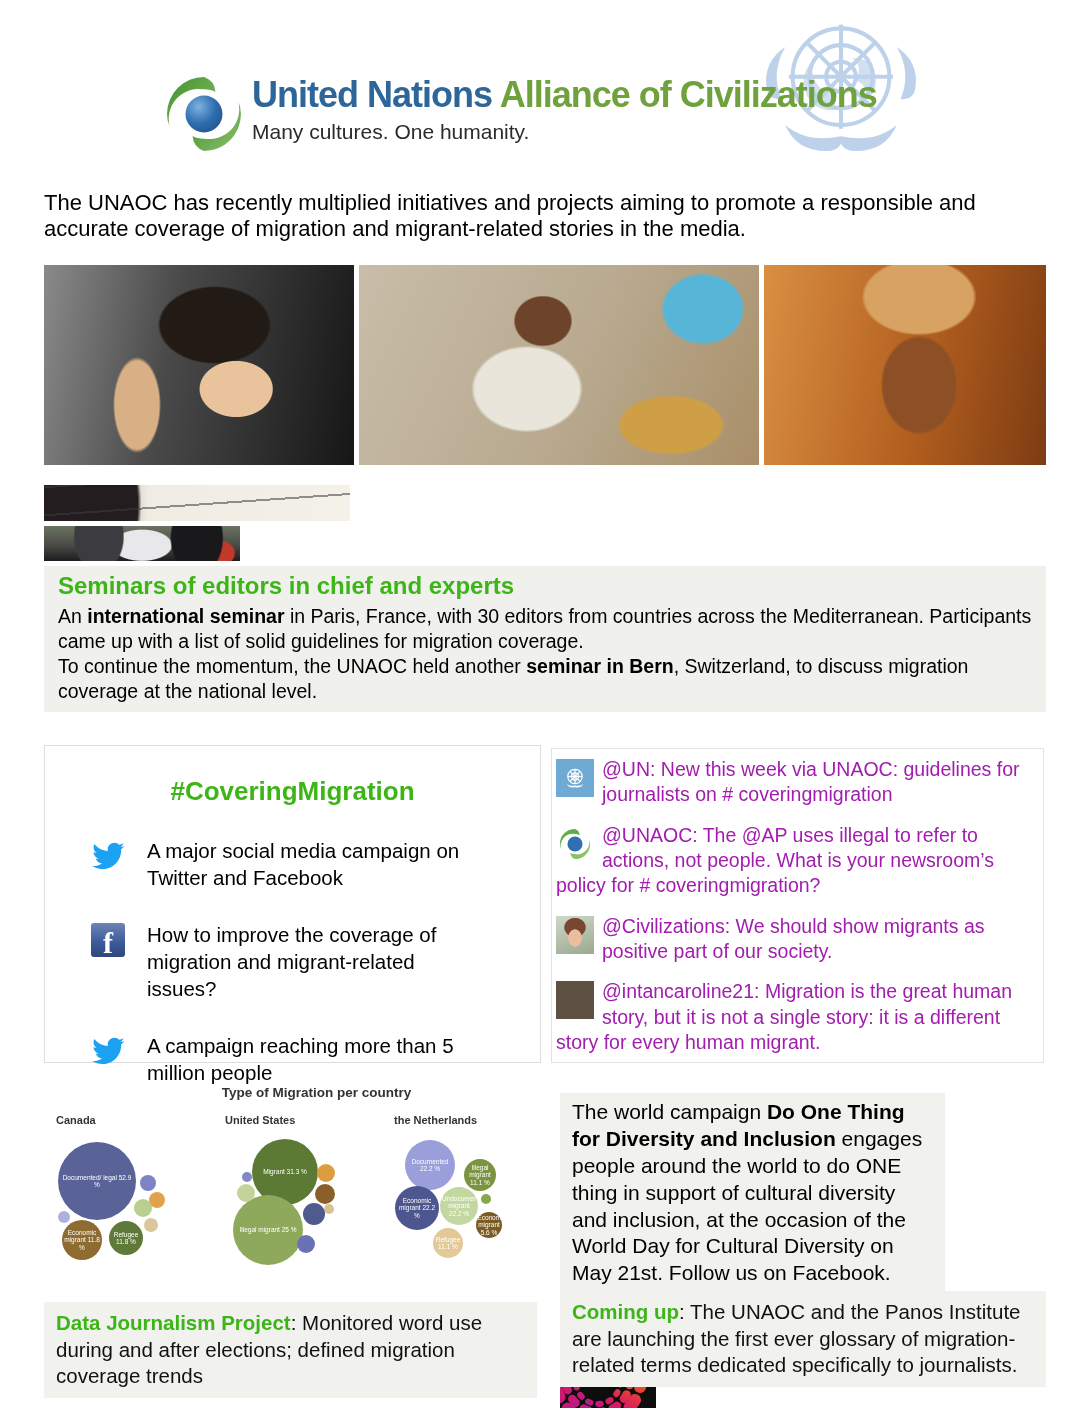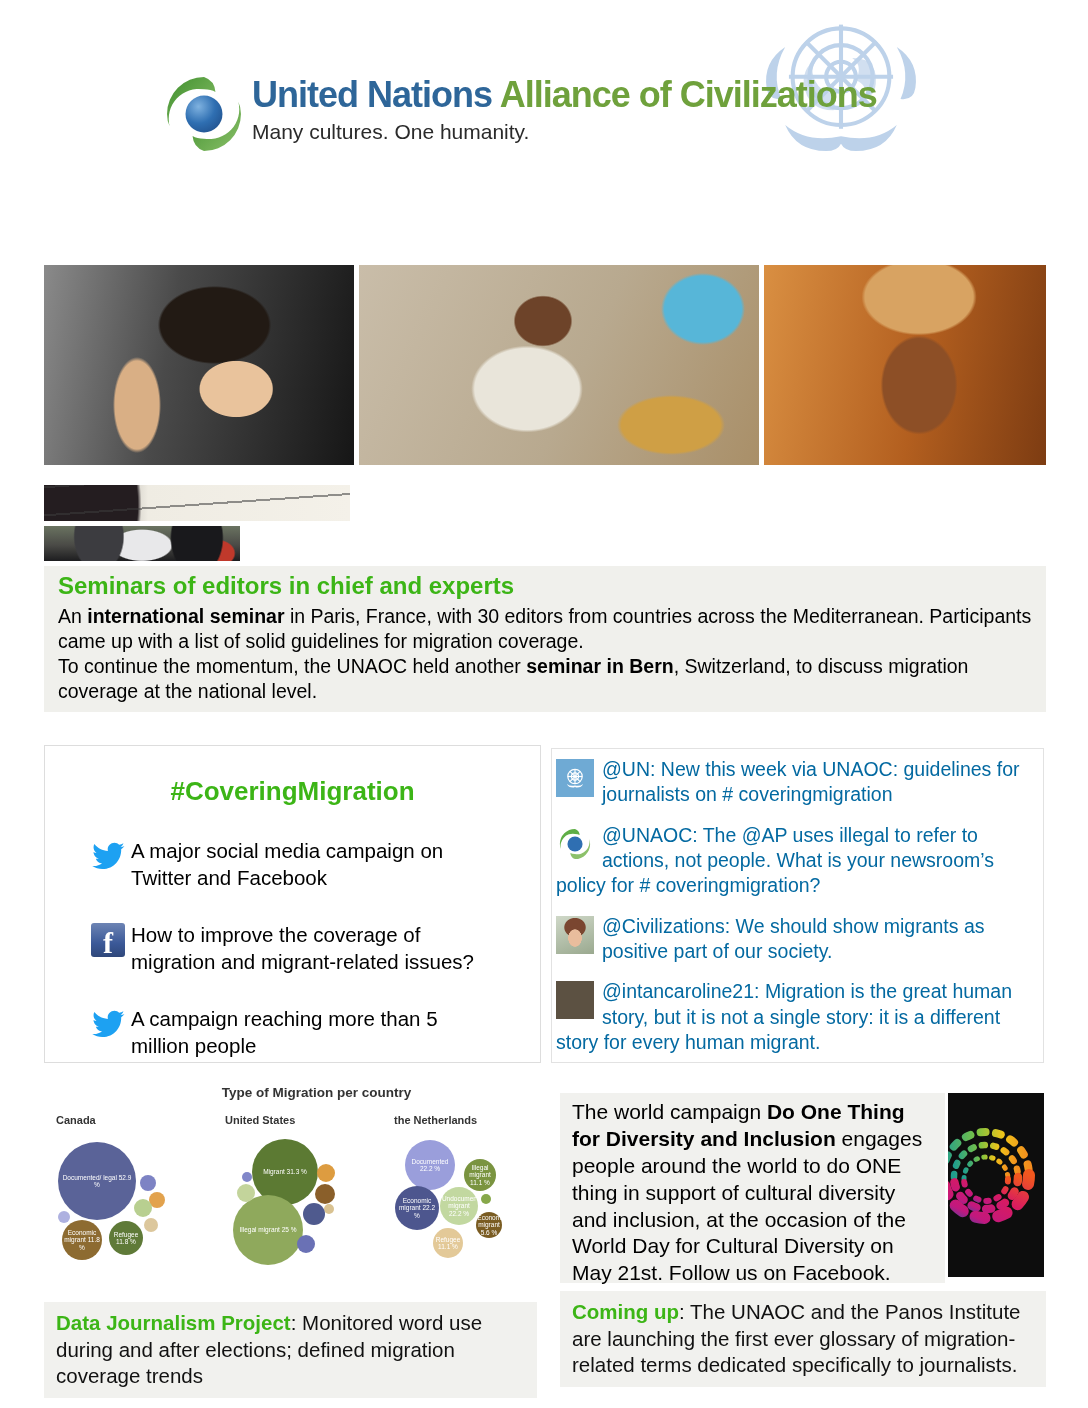--- a/index.html
+++ b/index.html
@@ -58,30 +58,30 @@
   
   .seminars-box { flex:1; background:#f0f0ec; padding:6px 14px 8px 14px; }
   .seminars-heading { color:#3cb516; font-size:24px; font-weight:bold; margin-bottom:4px; }
   .seminars-body { font-size:19.5px; line-height:1.28; color:#000; }
 
   
   .covering-box { position:absolute; left:44px; top:745px; width:497px; height:318px;
     background:#fff; border:1px solid #ddd; }
   .covering-heading { color:#3cb516; font-size:26px; font-weight:bold; text-align:center; margin-top:30px; }
   .covering-items { margin:30px 0 0 44px; display:flex; flex-direction:column; gap:30px; }
-  .covering-item { display:flex; align-items:flex-start; gap:4px; width:400px; }
+  .covering-item { display:flex; align-items:flex-start; gap:20px; width:400px; }
   .covering-item .txt { font-size:20.5px; line-height:1.32; color:#000; }
   .icon-wrap { width:38px; height:38px; flex:0 0 38px; display:flex; align-items:center; justify-content:center; }
   .fb-icon { width:34px; height:34px; background:linear-gradient(180deg,#6d84b4 0%,#3b5998 60%,#2f477a 100%);
     border-radius:3px; color:#fff; font-weight:bold; font-size:30px; display:flex; align-items:flex-end; justify-content:center; font-family:"Liberation Serif", serif; line-height:0.95; }
 
   
   .tweets-box { position:absolute; left:551px; top:748px; width:493px; height:315px;
     background:#fff; border:1px solid #e2e2e2; padding:8px 8px 0 4px; }
-  .tweet { font-size:19.5px; line-height:1.3; color:#0369a1; margin-bottom:15px; overflow:hidden; }
+  .tweet { font-size:19.5px; line-height:1.3; color:#a21caf; margin-bottom:15px; overflow:hidden; }
   .tweet::after { content:""; display:block; clear:both; }
   .avatar { width:38px; height:38px; float:left; margin:2px 8px 2px 0; }
   .avatar-un { background:#6faad4; display:flex; align-items:center; justify-content:center; }
   .avatar-unaoc { background:#fff; display:flex; align-items:center; justify-content:center; }
   .avatar-amanda { background:
       radial-gradient(ellipse 11px 14px at 50% 58%, #e9bd9d 0 60%, transparent 64%),
       radial-gradient(ellipse 17px 15px at 50% 30%, #7a4630 0 60%, transparent 66%),
       linear-gradient(160deg,#cfd8c8 0%, #9aa98f 100%); }
   .avatar-intan { background:
       radial-gradient(ellipse 8px 10px at 30% 55%, #caa27c 0 58%, transparent 64%),
@@ -94,21 +94,21 @@
   .chart { position:absolute; left:44px; top:1085px; width:545px; height:210px; }
   .chart-title { text-align:center; font-size:13.5px; font-weight:bold; color:#333; margin-bottom:14px; }
   .chart-groups { display:flex; gap:0; }
   .bubble-group { width:169px; position:relative; }
   .bubble-group-label { font-size:11px; font-weight:bold; color:#333; padding-left:12px; margin-bottom:2px; }
   .bubble-area { position:relative; height:150px; }
   .bubble { position:absolute; border-radius:50%; display:flex; align-items:center; justify-content:center; }
   .bubble-text { font-size:6.5px; line-height:1.15; color:#fff; text-align:center; width:90%; overflow:hidden; }
 
   
-  .dot-row { position:absolute; left:560px; top:1093px; width:486px; height:190px; display:flex; gap:3px; }
+  .dot-row { position:absolute; left:560px; top:1093px; width:486px; height:190px; display:flex; gap:3px;flex-direction:column; }
   .dot-text { width:385px; background:#f1f1ee; padding:6px 12px; font-size:21px; line-height:1.28; color:#000; }
   .dot-image { width:96px; height:184px; }
 
   
   .data-journalism { position:absolute; left:44px; top:1302px; width:493px; background:#f1f1ee;
     padding:8px 12px; font-size:20.5px; line-height:1.3; }
   .coming-up { position:absolute; left:560px; top:1291px; width:486px; background:#f1f1ee;
     padding:8px 12px; font-size:20.5px; line-height:1.3; }
   .green-lead { color:#3cb516; font-weight:bold; }
   b { font-weight:bold; }
@@ -157,20 +157,21 @@
       <circle cx="50" cy="50" r="21" fill="url(#bl)"></circle>
     </svg>
   </div>
   <div class="header-titles">
     <div class="main-title">
       <span class="title-blue">United Nations</span><span class="title-green"> Alliance of Civilizations</span>
     </div>
     <div class="tagline">Many cultures. One humanity.</div>
   </div>
 
+  <div class="intro">The UNAOC has recently multiplied initiatives and projects aiming to promote a responsible and accurate coverage of migration and migrant-related stories in the media.</div>
 
   <div class="photo-row1">
     <div class="photo photo-child"></div>
     <div class="photo photo-group"></div>
     <div class="photo photo-woman"></div>
   </div>
 
   <div class="row2">
     <div class="photo photo-flipchart"></div>
     <div class="photo photo-meeting"></div>

